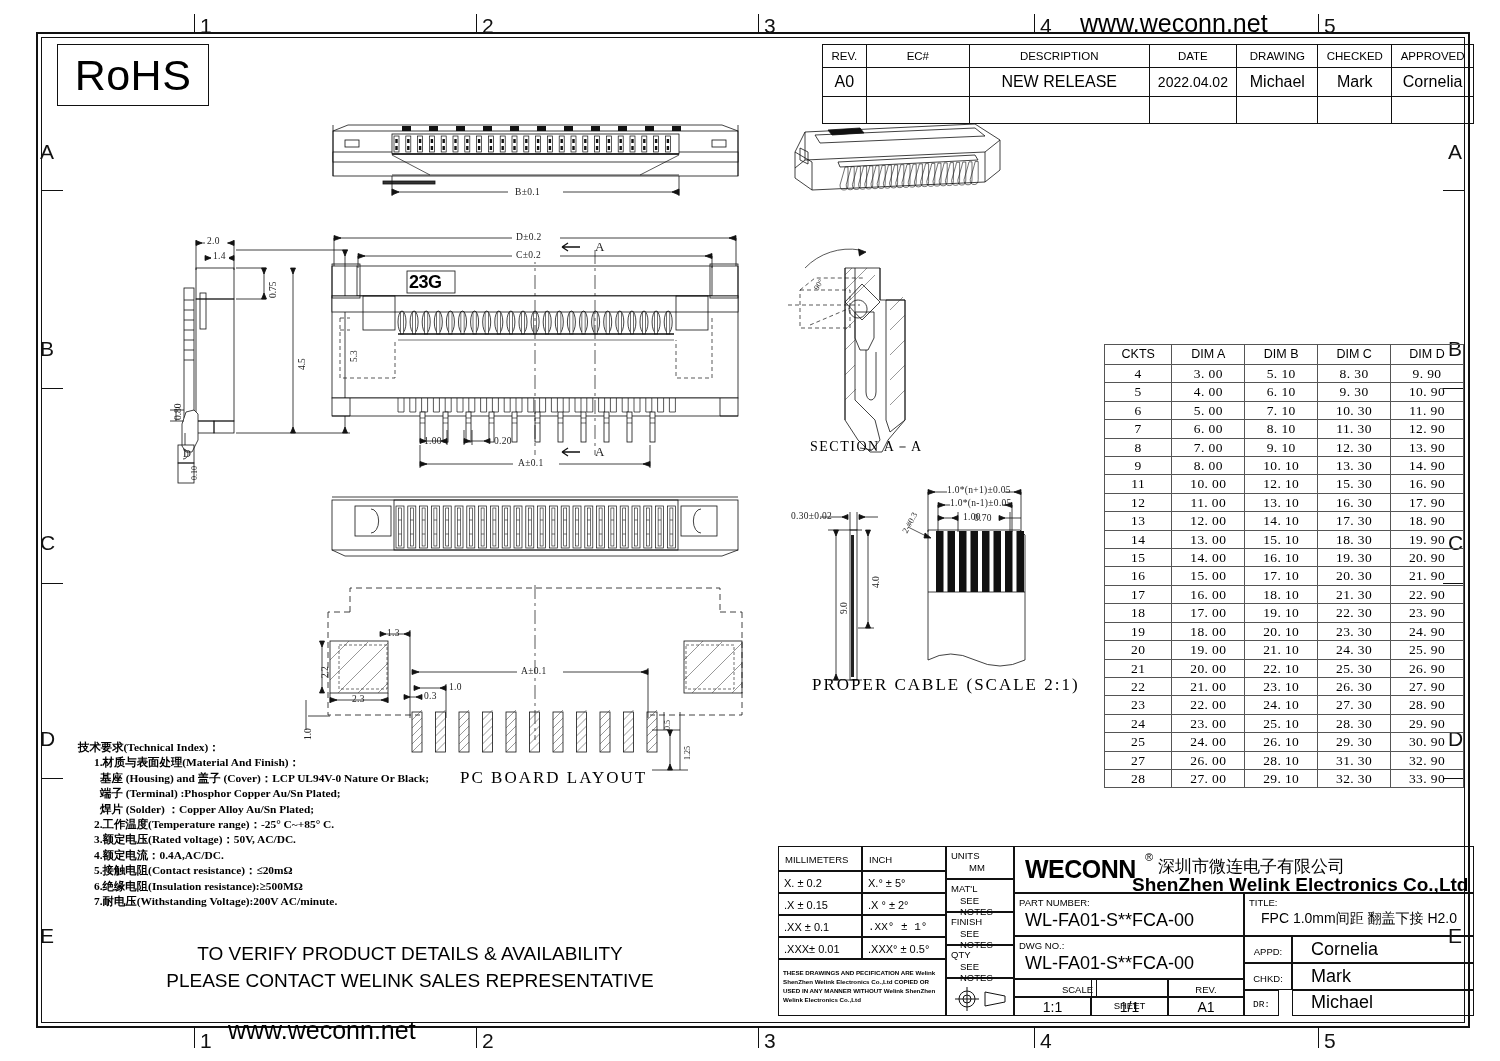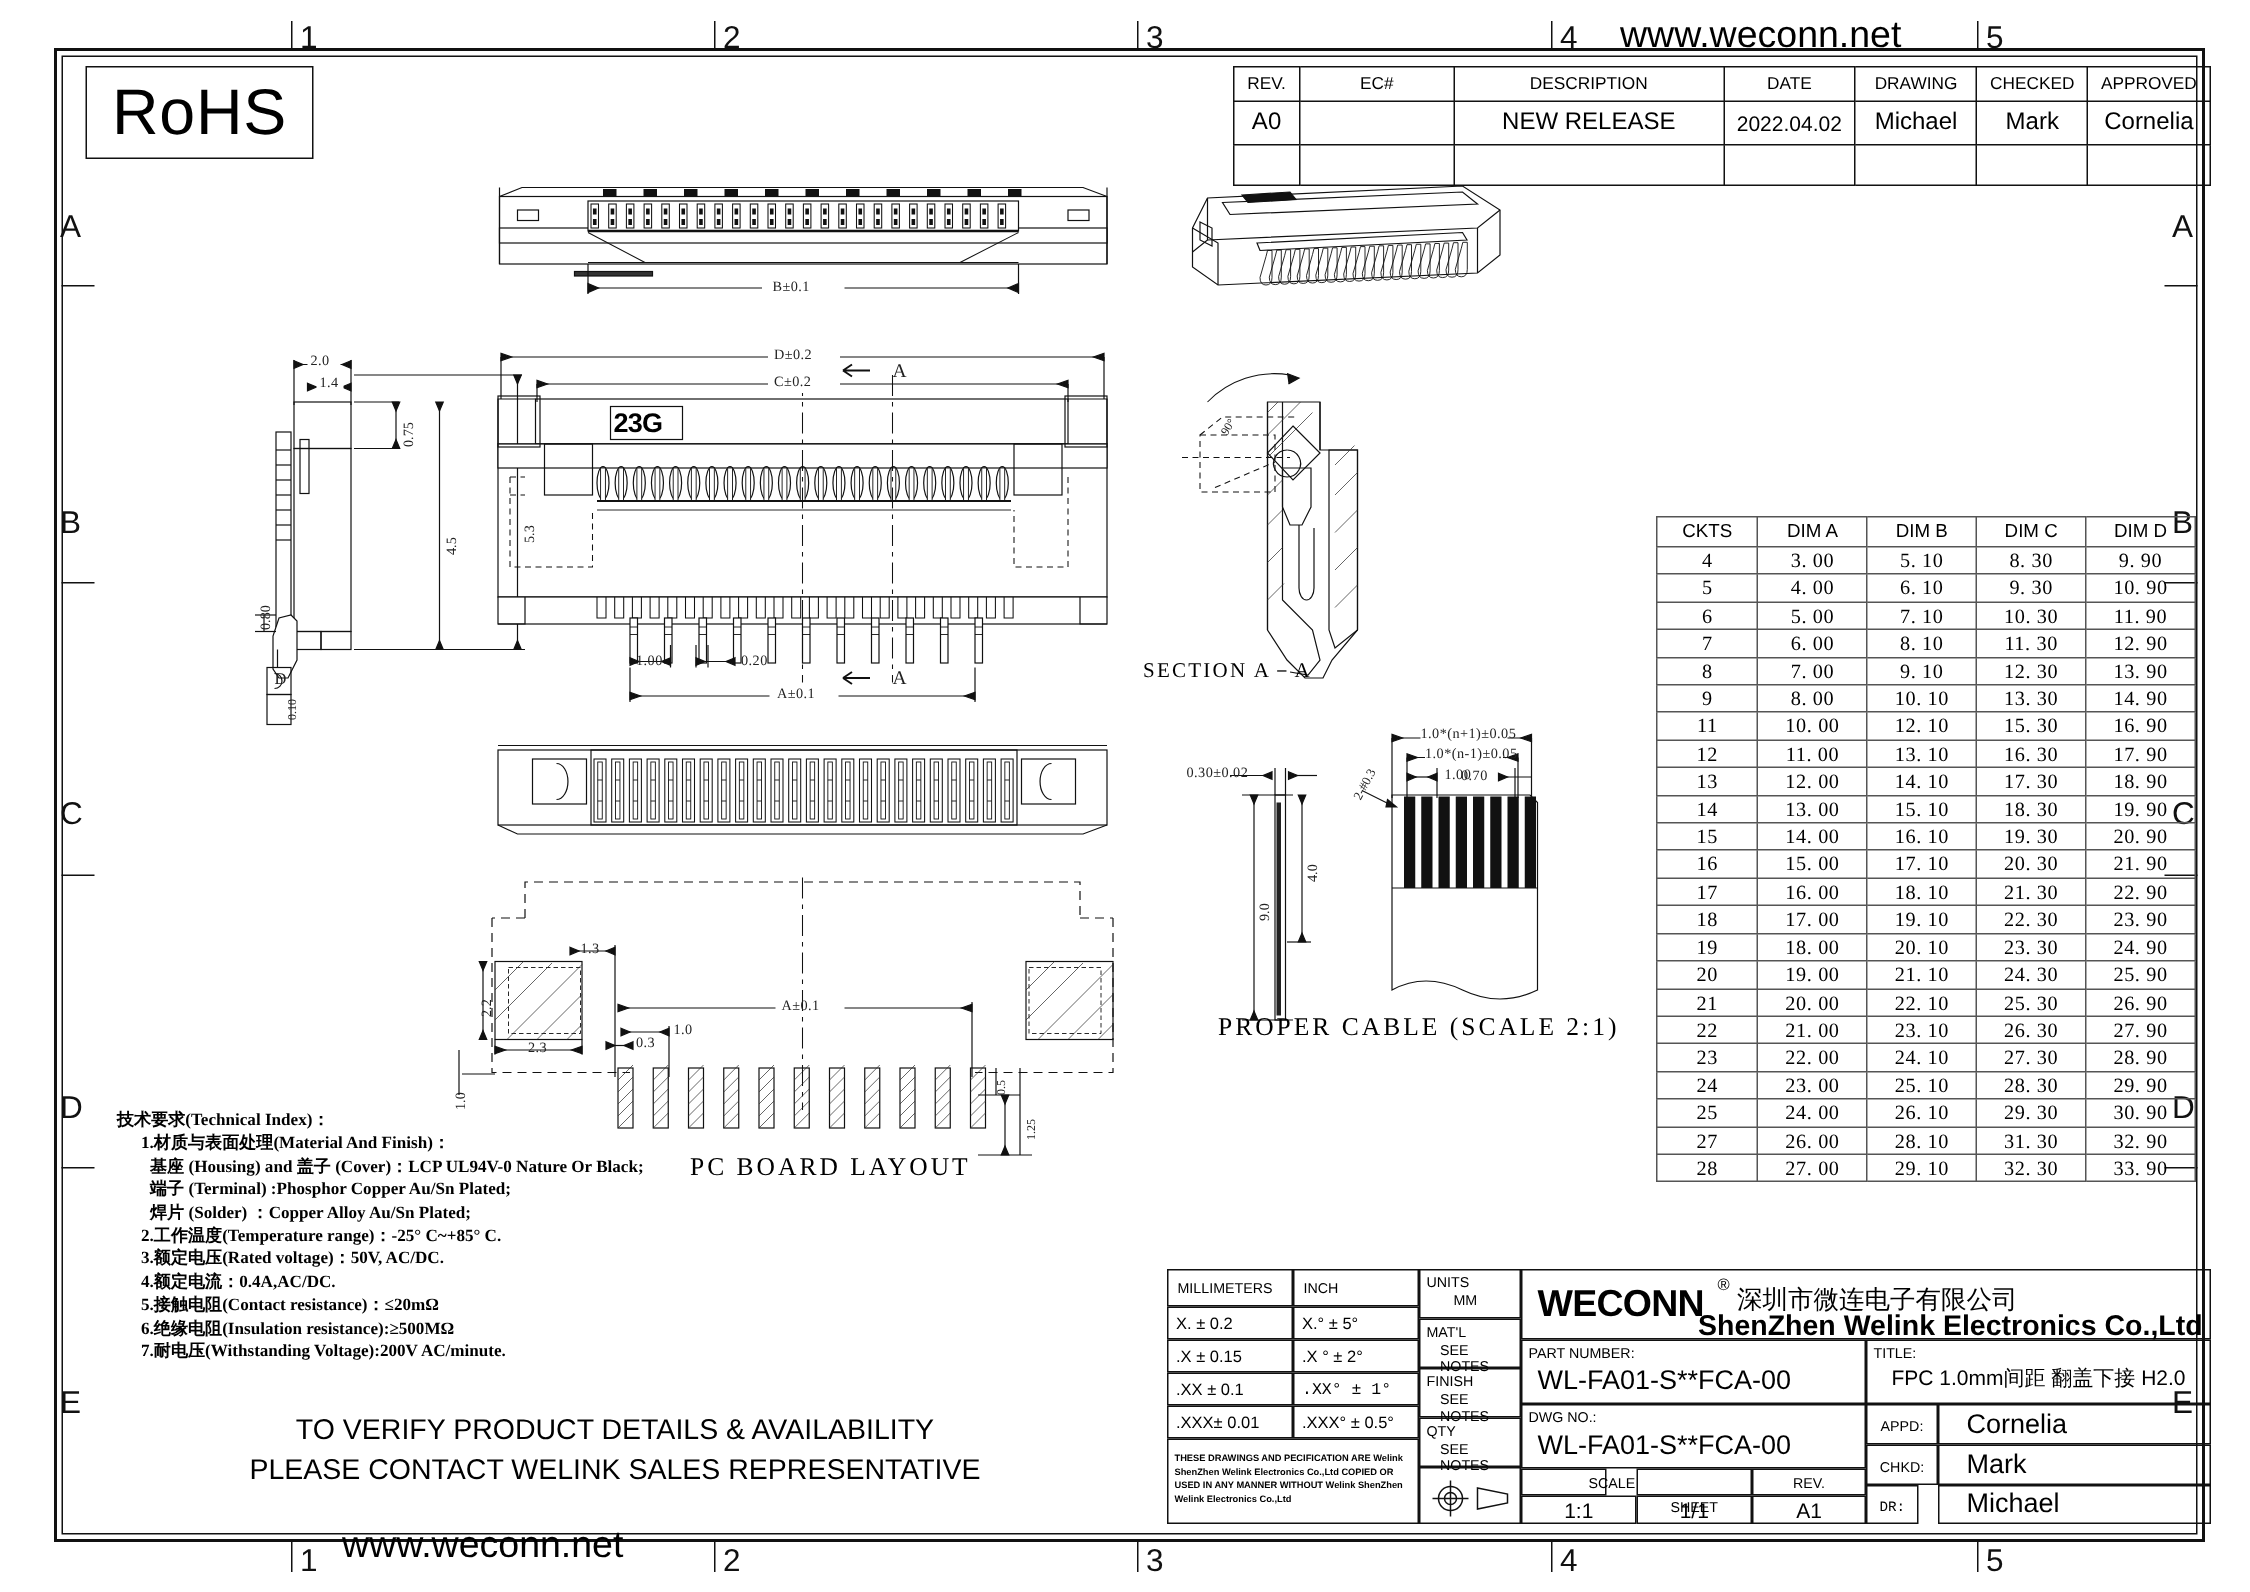--- a/index.html
+++ b/index.html
@@ -1038,21 +1038,21 @@
 
 <div class="abs dimtxt" style="left:207px;top:236px;">2.0</div>
 <div class="abs dimtxt" style="left:213px;top:251px;">1.4</div>
 <div class="abs dimtxt-v" style="left:268px;top:298px;transform:rotate(-90deg);">0.75</div>
 <div class="abs dimtxt-v" style="left:297px;top:370px;transform:rotate(-90deg);">4.5</div>
 <div class="abs dimtxt-v" style="left:349px;top:362px;transform:rotate(-90deg);">5.3</div>
 <div class="abs dimtxt-v" style="left:173px;top:420px;transform:rotate(-90deg);">0.80</div>
 <div class="abs dimtxt" style="left:183px;top:447px;font-size:11px;">D</div>
 <div class="abs dimtxt-v" style="left:190px;top:480px;transform:rotate(-90deg);font-size:8px;">0.10</div>
 
-<div class="abs viewlabel" style="left:762px;top:438px;">SECTION A－A</div>
+<div class="abs viewlabel" style="left:810px;top:438px;">SECTION A－A</div>
 <div class="abs dimtxt-v" style="left:812px;top:287px;transform:rotate(-58deg);font-size:8px;">90°</div>
 
 <div class="abs biglabel" style="left:812px;top:675px;">PROPER CABLE (SCALE 2:1)</div>
 <div class="abs dimtxt" style="left:791px;top:511px;">0.30±0.02</div>
 <div class="abs dimtxt-v" style="left:871px;top:588px;transform:rotate(-90deg);">4.0</div>
 <div class="abs dimtxt-v" style="left:839px;top:614px;transform:rotate(-90deg);">9.0</div>
 <div class="abs dimtxt" style="left:947px;top:485px;">1.0*(n+1)±0.05</div>
 <div class="abs dimtxt" style="left:950px;top:498px;">1.0*(n-1)±0.05</div>
 <div class="abs dimtxt" style="left:963px;top:512px;">1.00</div>
 <div class="abs dimtxt" style="left:974px;top:513px;">0.70</div>
@@ -1171,21 +1171,21 @@
   <div class="cell" style="left:466px;top:47px;width:230px;height:43px;">
     <div class="tb-lbl" style="padding:3px 0 0 4px;">TITLE:</div>
     <div class="tb-mid" style="padding:2px 0 0 16px;">FPC 1.0mm间距 翻盖下接 H2.0</div>
     </div>
 
   <div class="cell" style="left:236px;top:90px;width:230px;height:43px;">
     <div class="tb-lbl" style="padding:3px 0 0 4px;">DWG NO.:</div>
     <div class="tb-big" style="padding:2px 0 0 10px;">WL-FA01-S**FCA-00</div>
     </div>
 
-  <div class="cell" style="left:236px;top:133px;width:57px;height:18px;padding-left:44px;">
+  <div class="cell" style="left:236px;top:133px;width:83px;height:18px;padding-left:44px;">
     <div class="tb-lbl" style="text-align:center;padding-top:4px;">SCALE</div>
     </div>
   <div class="cell" style="left:313px;top:133px;width:77px;height:18px;">
     <div class="tb-lbl" style="text-align:center;padding-top:20px;">SHEET</div>
     </div>
   <div class="cell" style="left:390px;top:133px;width:76px;height:18px;">
     <div class="tb-lbl" style="text-align:center;padding-top:4px;">REV.</div>
     </div>
   <div class="cell" style="left:236px;top:151px;width:77px;height:19px;">
     <div class="tb-mid" style="text-align:center;padding-top:1px;">1:1</div>

